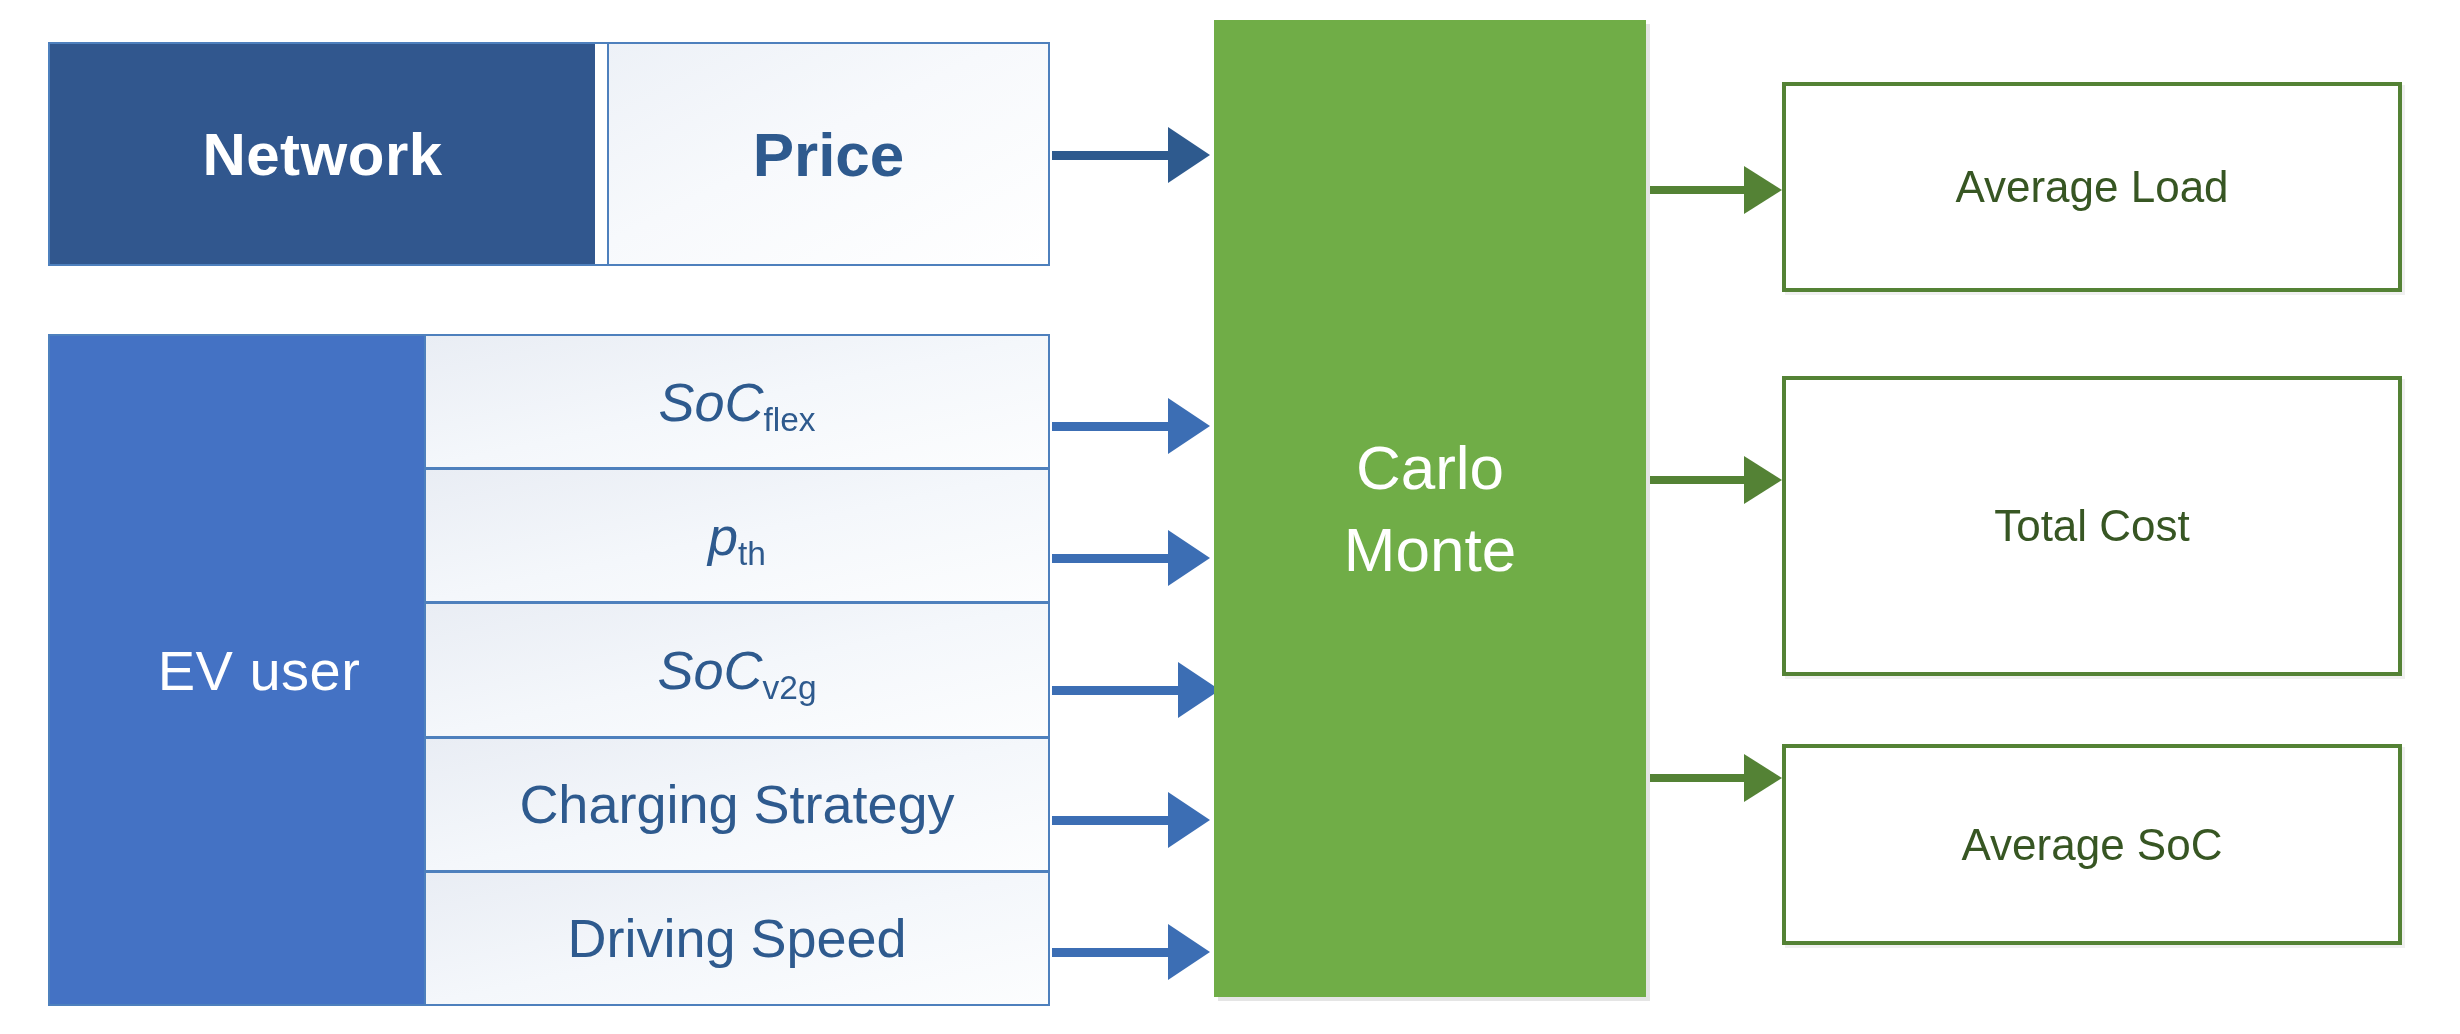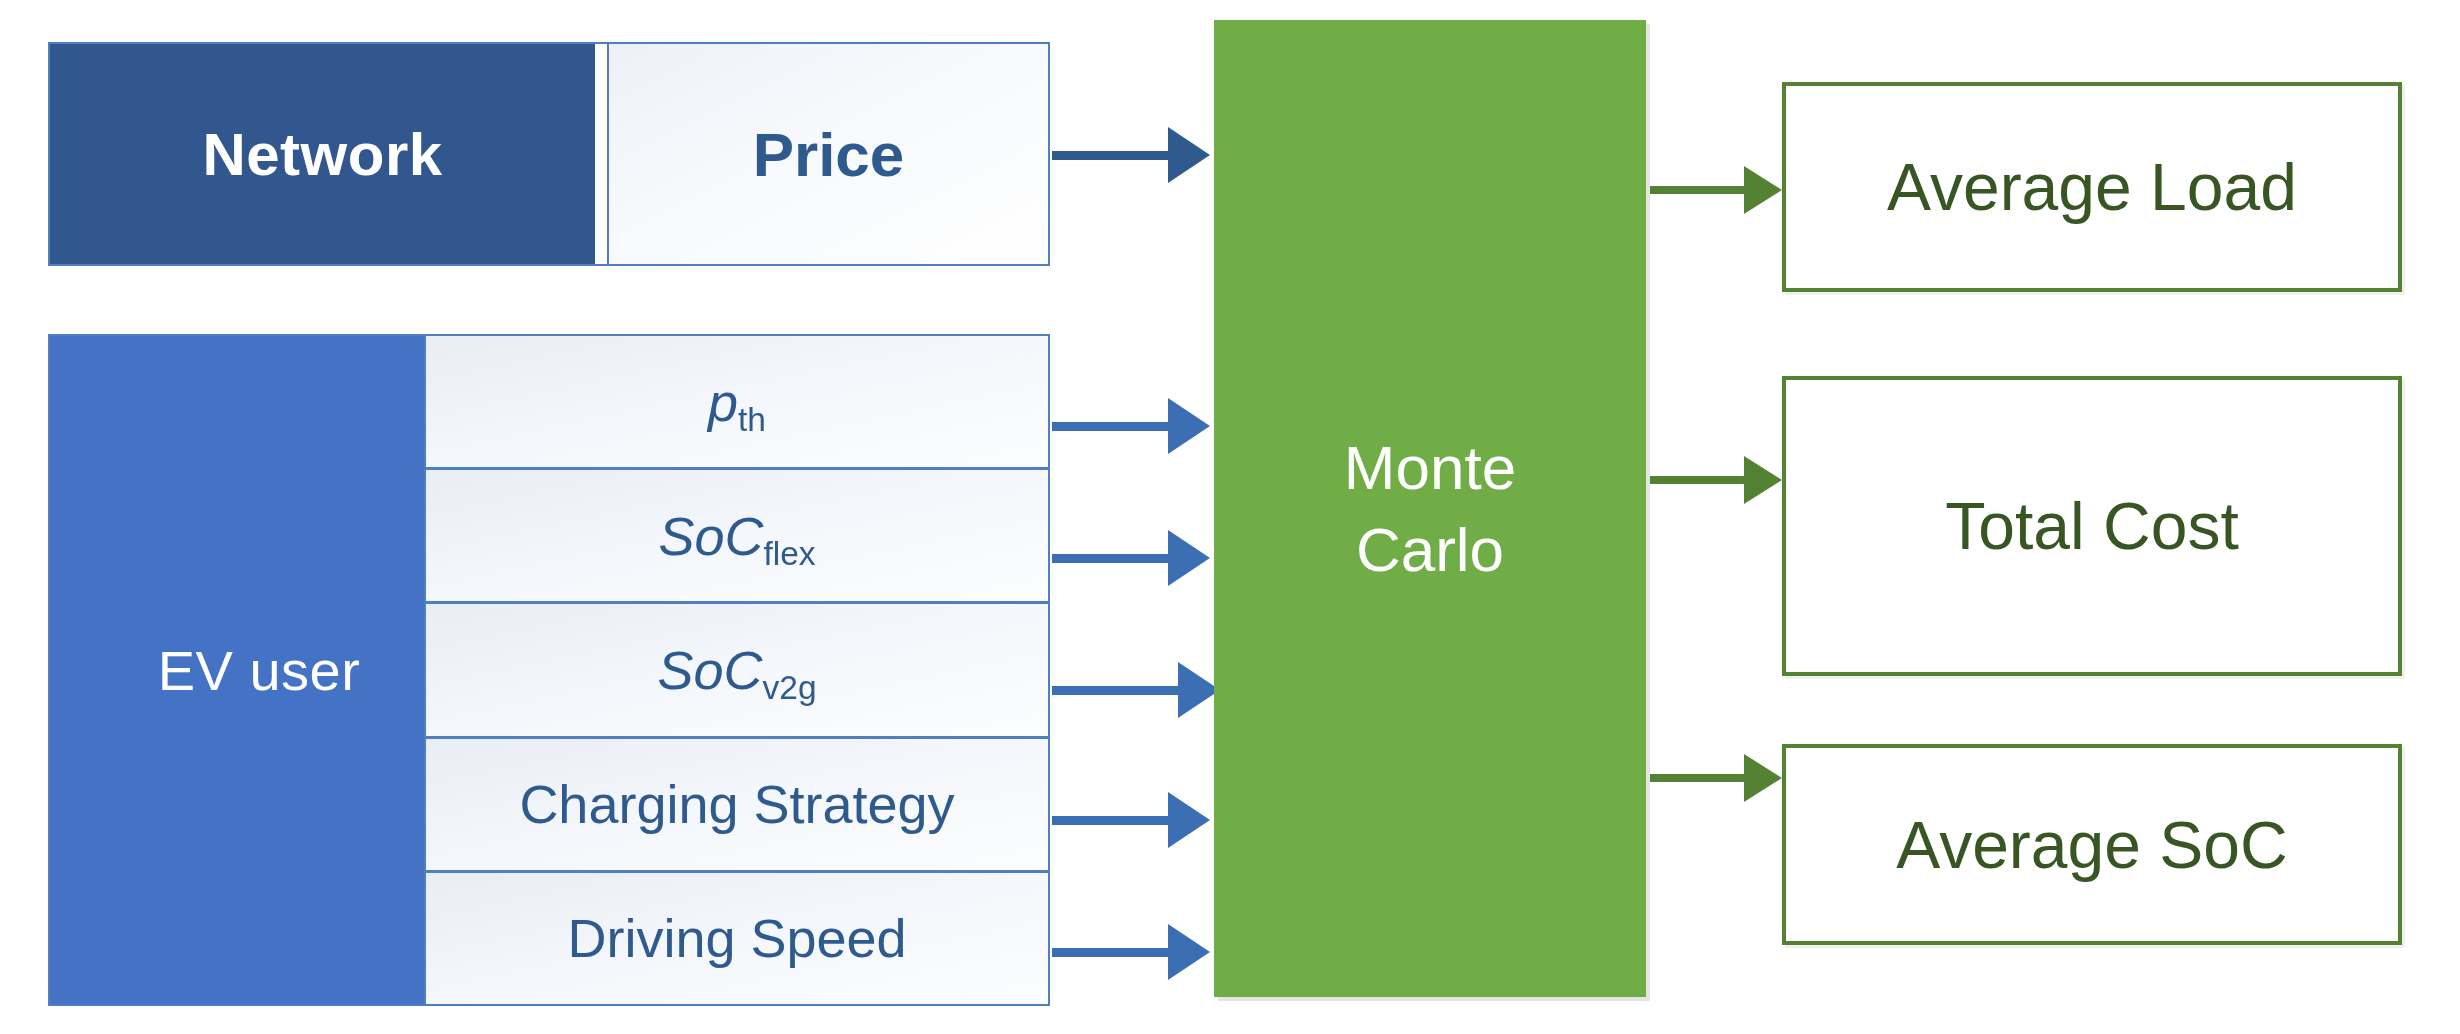--- a/index.html
+++ b/index.html
@@ -132,21 +132,21 @@
     left: 1782px;
     width: 620px;
     height: 210px;
     border: 4px solid #548235;
     box-sizing: border-box;
     background: #ffffff;
     color: #375623;
     display: flex;
     align-items: center;
     justify-content: center;
-    font-size: 66px;
+    font-size: 44px;
     box-shadow: 3px 3px 0 rgba(0,0,0,0.06);
   }
   .out-load { top: 82px; }
   .out-cost { top: 376px; height: 300px; }
   .out-soc  { top: 744px; height: 201px; text-align: center; }
 
   
   .arrow {
     position: absolute;
     height: 0;
@@ -182,25 +182,25 @@
   <div class="network-block">
     <div class="network-cell">Network</div>
     <div class="price-cell">Price</div>
   </div>
 
   <div class="ev-block">
     <div class="ev-user-cell">EV user</div>
     <div class="ev-params">
 
       <div class="param-row">
+        <span class="math"><span>SoC</span><sub>flex</sub></span>
+      </div>
+
+      <div class="param-row">
         <span class="math"><span>p</span><sub>th</sub></span>
-      </div>
-
-      <div class="param-row">
-        <span class="math"><span>SoC</span><sub>flex</sub></span>
       </div>
 
       <div class="param-row">
         <span class="math"><span>SoC</span><sub>v2g</sub></span>
       </div>
 
       <div class="param-row">Charging Strategy</div>
 
       <div class="param-row">Driving Speed</div>
     </div>
@@ -231,22 +231,22 @@
     <div class="head"></div>
   </div>
 
   <div class="arrow arrow-blue" style="left:1052px; top:952px;">
     <div class="shaft" style="width:118px;"></div>
     <div class="head"></div>
   </div>
 
   <div class="mc-block">
     <div>
+      <div>Carlo</div>
       <div>Monte</div>
-      <div>Carlo</div>
     </div>
   </div>
 
   <div class="arrow arrow-green" style="left:1650px; top:190px;">
     <div class="shaft" style="width:96px;"></div>
     <div class="head"></div>
   </div>
 
   <div class="arrow arrow-green" style="left:1650px; top:480px;">
     <div class="shaft" style="width:96px;"></div>

